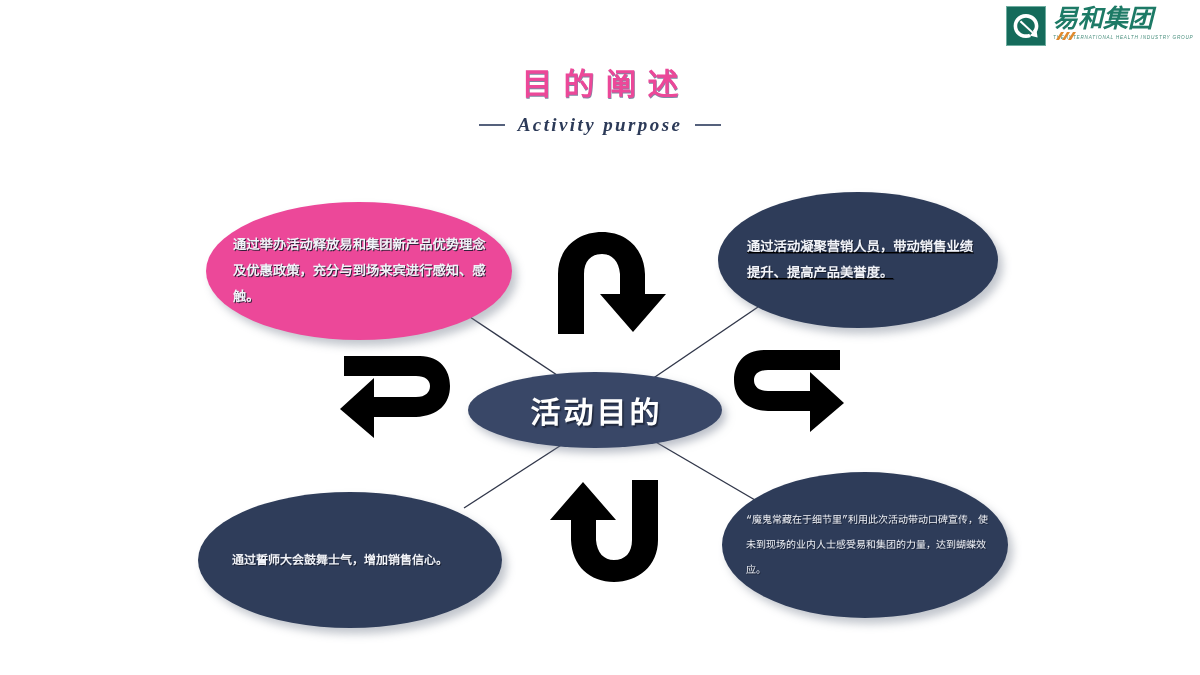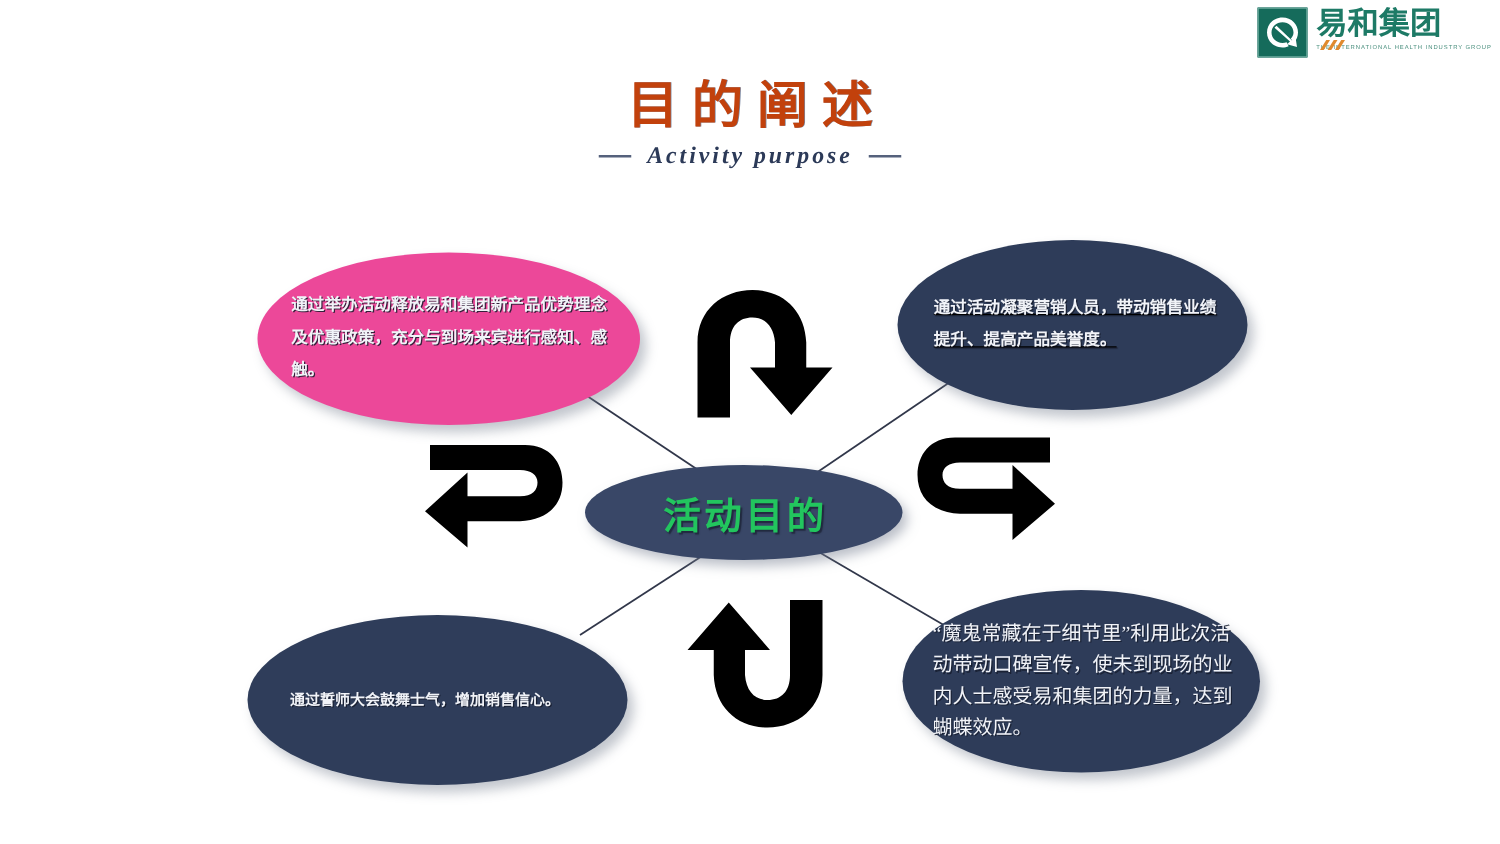--- a/index.html
+++ b/index.html
@@ -26,20 +26,21 @@
 
   
   #logo {
     position: absolute;
     left: 1006px;
     top: 4px;
     width: 186px;
     height: 50px;
     display: flex;
     align-items: flex-start;
+    font-style: italic;
   }
   #logo-mark {
     width: 40px;
     height: 40px;
     background: #156b5b;
     position: relative;
     flex: 0 0 auto;
     margin-top: 2px;
   }
   #logo-mark svg { display: block; }
@@ -80,23 +81,23 @@
   
   #title-zone {
     position: absolute;
     left: 0;
     top: 58px;
     width: 1200px;
     text-align: center;
   }
   #title-main {
     font-family: "DejaVu Sans", "Liberation Sans", sans-serif;
-    font-size: 41px;
-    font-weight: bold;
-    color: #c2410c;
+    font-size: 31px;
+    font-weight: bold;
+    color: #ec4899;
     letter-spacing: 11px;
     text-indent: 11px;
     line-height: 52px;
     text-shadow: 0.6px 0.6px 0 #7d8aa3;
   }
   #title-sub {
     margin-top: 4px;
     font-family: "Liberation Serif", "DejaVu Serif", serif;
     font-style: italic;
     font-weight: bold;
@@ -177,39 +178,39 @@
     line-height: 27px;
     padding: 0 28px 0 34px;
   }
 
   #node-br {
     left: 722px; top: 472px;
     width: 286px; height: 146px;
     background: #2e3c59;
   }
   #node-br .node-text {
-    font-family: Liberation Serif, serif;
-    font-size: 16px;
+    font-family: Liberation Mono, monospace;
+    font-size: 10px;
     line-height: 25px;
     padding: 0 16px 0 24px;
     text-shadow: 1px 1px 0 rgba(20,26,42,0.8);
   }
 
   #node-center {
     left: 468px; top: 372px;
     width: 254px; height: 76px;
     background: #394767;
     box-shadow: 4px 5px 9px rgba(120,128,145,0.5);
     justify-content: center;
   }
   #node-center .node-text {
     font-family: "DejaVu Sans", "Liberation Sans", sans-serif;
     font-size: 30px;
     font-weight: bold;
-    color: #22c55e;
+    color: #ffffff;
     letter-spacing: 3px;
     text-indent: 3px;
     text-align: center;
     text-shadow: 1.5px 1.5px 1px rgba(30,38,58,0.9);
   }
 
   
   .arrow { position: absolute; }
   #arrow-top    { left: 540px; top: 228px; }
   #arrow-left   { left: 338px; top: 348px; }

